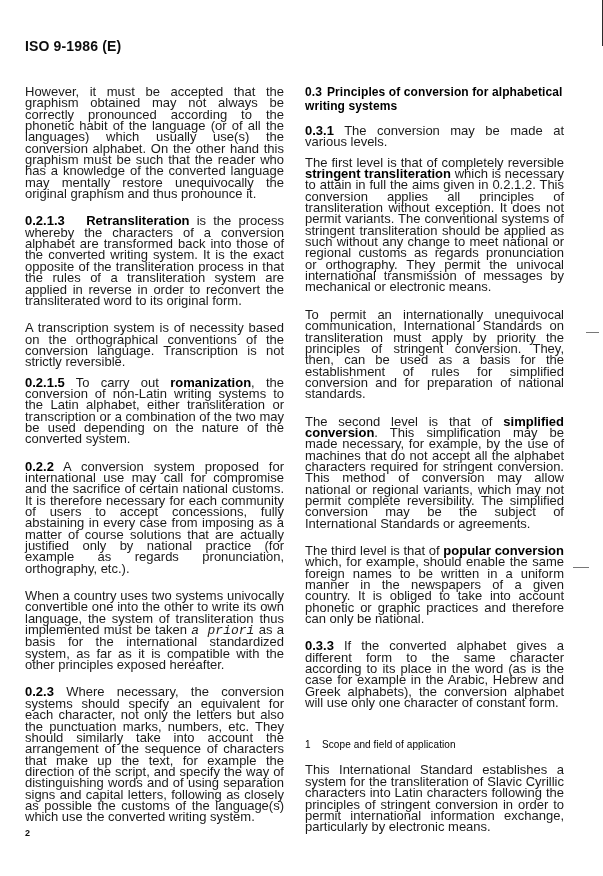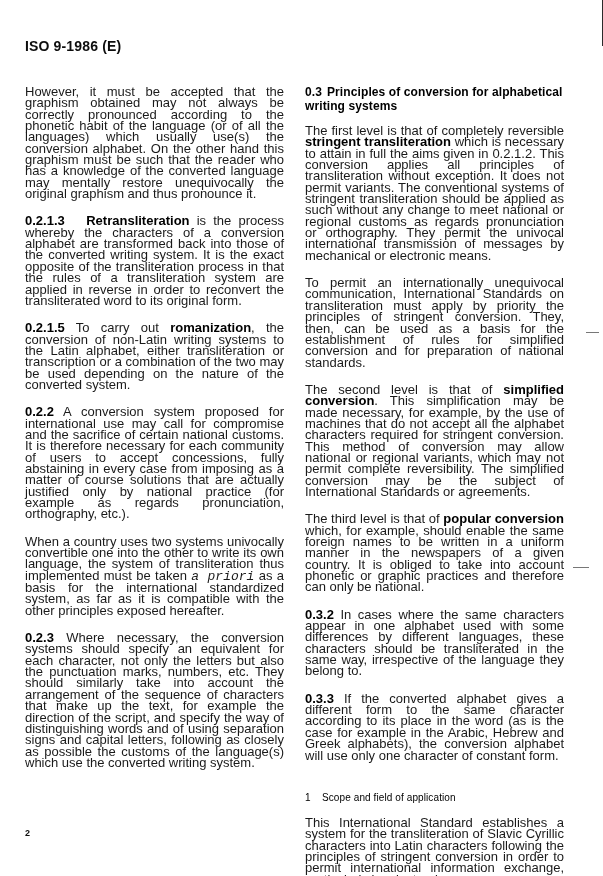--- a/index.html
+++ b/index.html
@@ -122,46 +122,47 @@
 
   <div class="columns">
 
     <div class="col col-left">
 
       <p class="para gap-big"><span>However, it must be accepted that the graphism obtained may not always be correctly pronounced according to the phonetic habit of the language (or of all the languages) which usually use(s) the conversion alphabet. On the other hand this graphism must be such that the reader who has a knowledge of the converted language may mentally restore unequivocally the original graphism and thus pronounce it.</span></p>
 
       <p class="para gap-big"><b class="clause-num">0.2.1.3</b>&nbsp;&nbsp;&nbsp;<b>Retransliteration</b><span> is the process whereby the characters of a conversion alphabet are transformed back into those of the converted writing system. It is the exact opposite of the transliteration process in that the rules of a transliteration system are applied in reverse in order to reconvert the transliterated word to its original form.</span></p>
 
 
+      <p class="para gap-small"><span>A transcription system is of necessity based on the orthographical conventions of the conversion language. Transcription is not strictly reversible.</span></p>
 
 
       <p class="para gap-big"><b class="clause-num">0.2.1.5</b><span> To carry out </span><b>romanization</b><span>, the conversion of non-Latin writing systems to the Latin alphabet, either transliteration or transcription or a combination of the two may be used depending on the nature of the converted system.</span></p>
 
       <p class="para gap-big"><b class="clause-num">0.2.2</b><span> A conversion system proposed for international use may call for compromise and the sacrifice of certain national customs. It is therefore necessary for each community of users to accept concessions, fully abstaining in every case from imposing as a matter of course solutions that are actually justified only by national practice (for example as regards pronunciation, orthography, etc.).</span></p>
 
       <p class="para gap-big"><span>When a country uses two systems univocally convertible one into the other to write its own language, the system of transliteration thus implemented must be taken </span><i>a priori</i><span> as a basis for the international standardized system, as far as it is compatible with the other principles exposed hereafter.</span></p>
 
       <p class="para"><b class="clause-num">0.2.3</b><span> Where necessary, the conversion systems should specify an equivalent for each character, not only the letters but also the punctuation marks, numbers, etc. They should similarly take into account the arrangement of the sequence of characters that make up the text, for example the direction of the script, and specify the way of distinguishing words and of using separation signs and capital letters, following as closely as possible the customs of the language(s) which use the converted writing system.</span></p>
 
     </div>
 
     <div class="col col-right">
 
       <h2 class="section top"><span class="num">0.3</span><span>Principles of conversion for alphabetical writing systems</span></h2>
 
+      <p class="para gap-small"><b class="clause-num">0.3.1</b><span> The conversion may be made at various levels.</span></p>
 
       <p class="para gap-big"><span>The first level is that of completely reversible </span><b>stringent transliteration</b><span> which is necessary to attain in full the aims given in 0.2.1.2. This conversion applies all principles of transliteration without exception. It does not permit variants. The conventional systems of stringent transliteration should be applied as such without any change to meet national or regional customs as regards pronunciation or orthography. They permit the univocal international transmission of messages by mechanical or electronic means.</span></p>
 
       <p class="para gap-big"><span>To permit an internationally unequivocal communication, International Standards on transliteration must apply by priority the principles of stringent conversion. They, then, can be used as a basis for the establishment of rules for simplified conversion and for preparation of national standards.</span></p>
 
       <p class="para gap-big"><span>The second level is that of </span><b>simplified conversion</b><span>. This simplification may be made necessary, for example, by the use of machines that do not accept all the alphabet characters required for stringent conversion. This method of conversion may allow national or regional variants, which may not permit complete reversibility. The simplified conversion may be the subject of International Standards or agreements.</span></p>
 
       <p class="para gap-big"><span>The third level is that of </span><b>popular conversion</b><span> which, for example, should enable the same foreign names to be written in a uniform manner in the newspapers of a given country. It is obliged to take into account phonetic or graphic practices and therefore can only be national.</span></p>
 
-      <p class="para gap-big"><b class="clause-num">0.3.2</b><span> In cases where the same characters appear in one alphabet used with some differences by different languages, these characters should be transliterated in the same way, irrespective of the language they belong to.</span></p>
 
       <p class="para"><b class="clause-num">0.3.3</b><span> If the converted alphabet gives a different form to the same character according to its place in the word (as is the case for example in the Arabic, Hebrew and Greek alphabets), the conversion alphabet will use only one character of constant form.</span></p>
 
       <h2 class="scope"><span class="num">1</span><span>Scope and field of application</span></h2>
 
       <p class="para"><span>This International Standard establishes a system for the transliteration of Slavic Cyrillic characters into Latin characters following the principles of stringent conversion in order to permit international information exchange, particularly by electronic means.</span></p>
 
     </div>
 
   </div>

